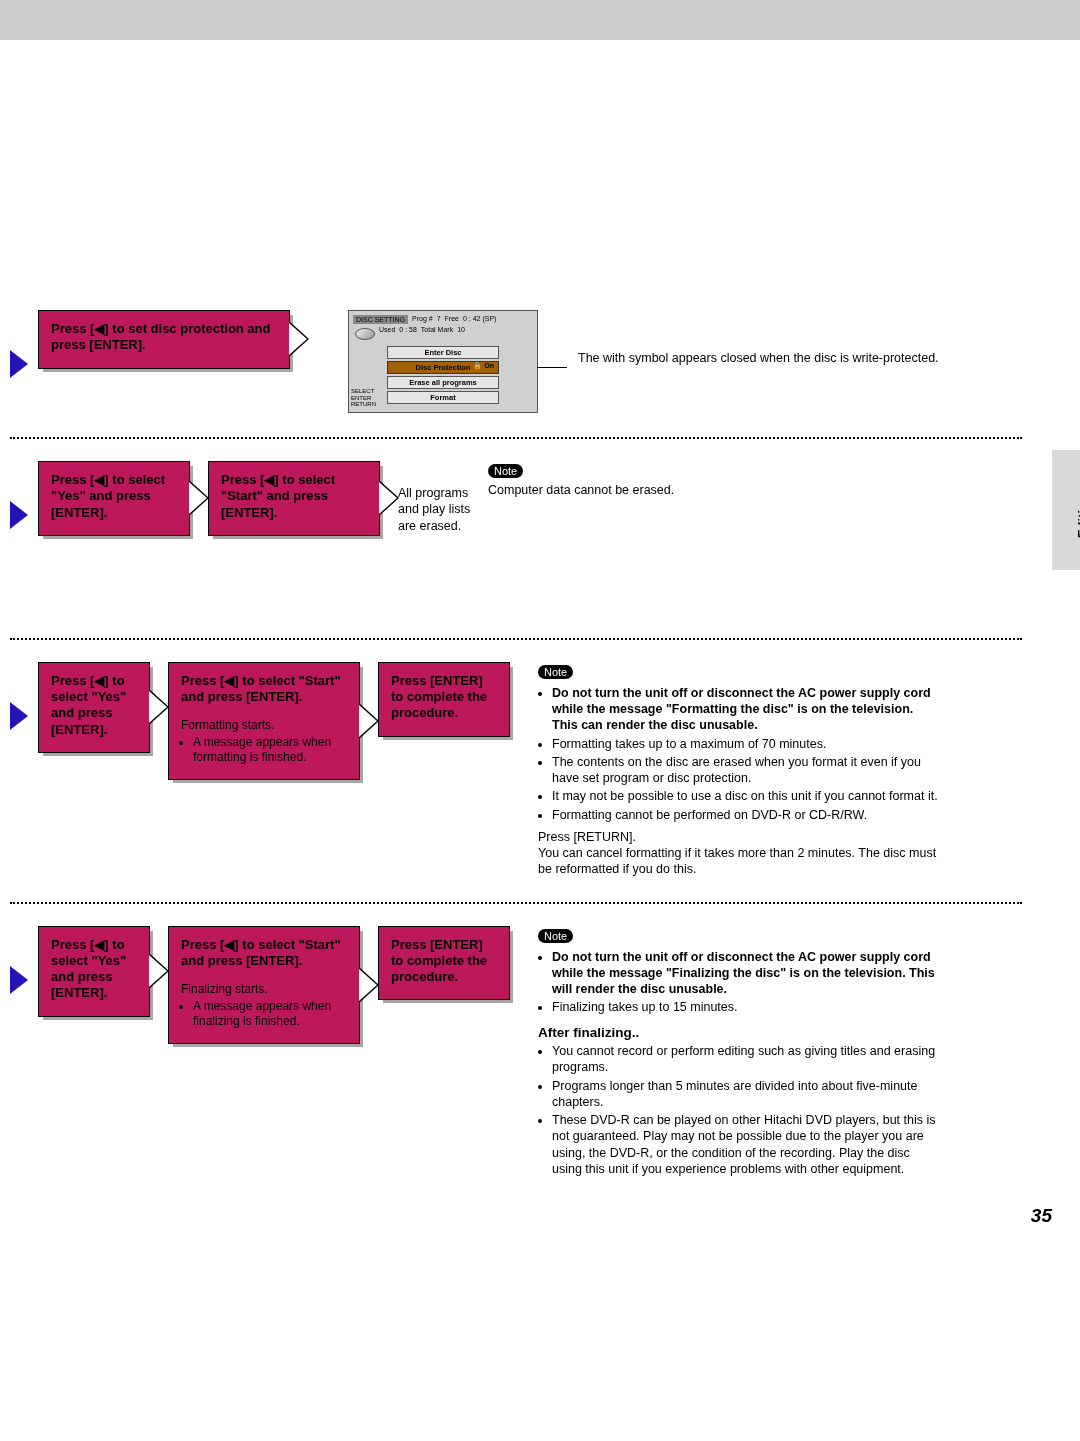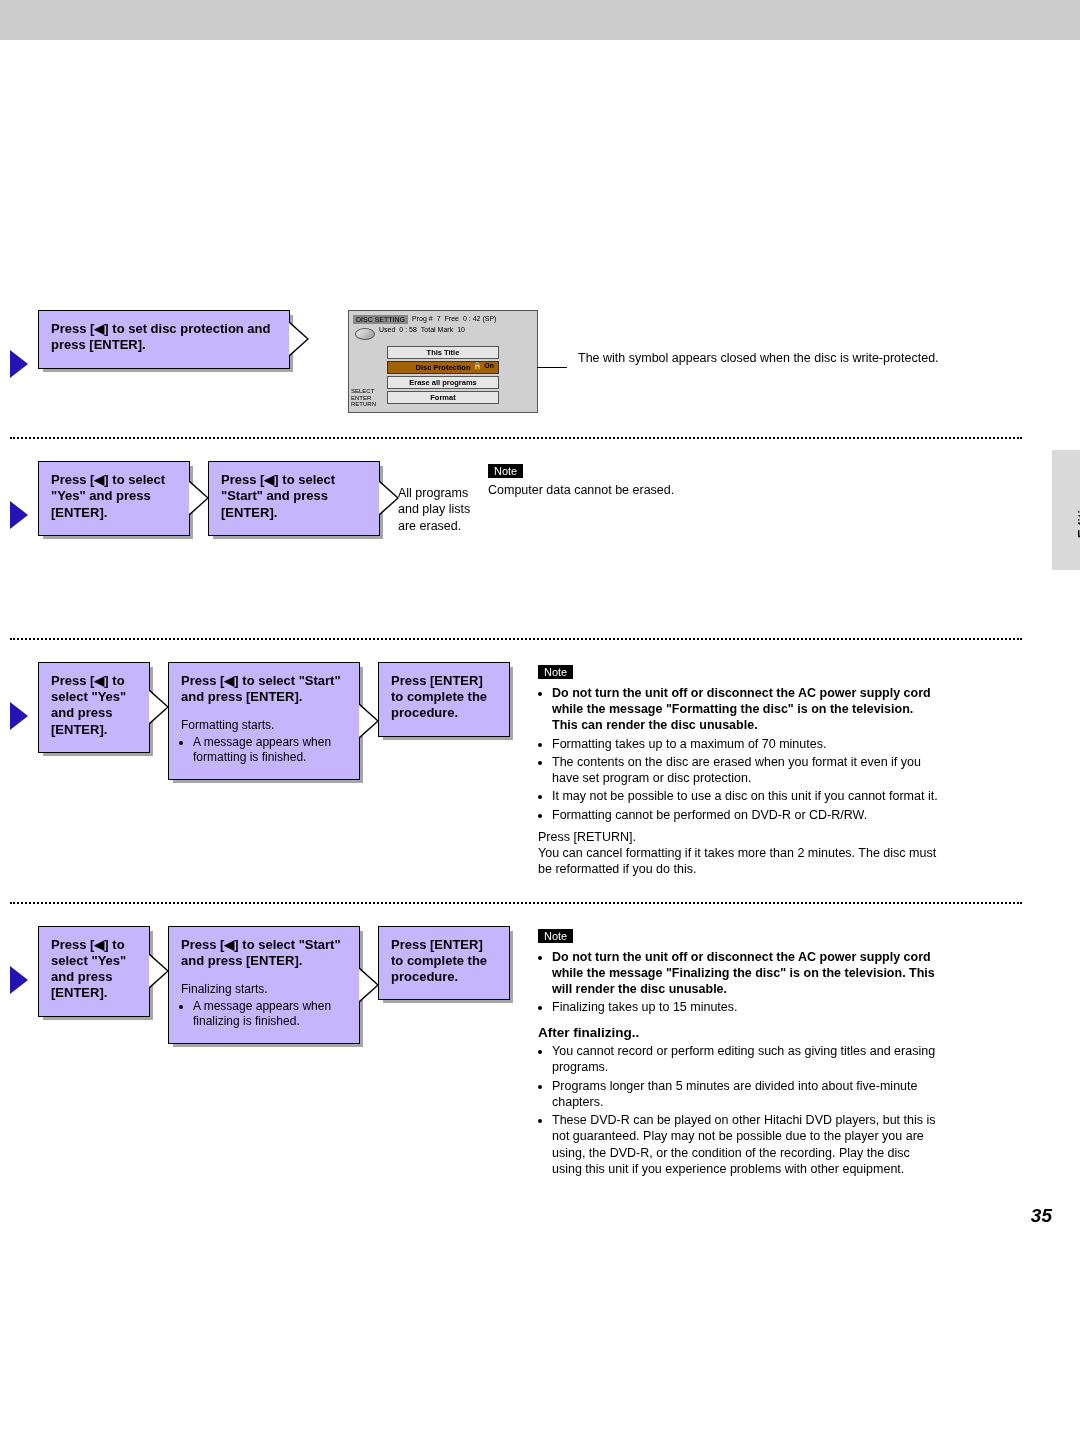--- a/index.html
+++ b/index.html
@@ -64,21 +64,21 @@
     border-top: 14px solid transparent;
     border-bottom: 14px solid transparent;
     border-left: 18px solid #2514b5;
     margin-top: 40px;
     margin-right: 10px;
     flex: 0 0 auto;
   }
   
   .step {
     position: relative;
-    background: #c4b5fd;
+    background: #be185d;
     border: 1px solid #000;
     padding: 10px 18px 14px 12px;
     font-size: 13px;
     line-height: 1.25;
     margin-right: 18px;
     flex: 0 0 auto;
   }
   .step .bold { font-weight: bold; }
   .step .sub { font-size: 12px; margin-top: 13px; }
   .step .sub ul { margin: 2px 0 0 0; padding-left: 12px; }
@@ -117,21 +117,21 @@
     max-width: 400px;
   }
   .plain-text ul { margin:2px 0 6px 0; padding-left:14px; }
   .plain-text ul li { margin-bottom:2px; }
   .plain-text .bold-line { font-weight:bold; }
   .note-badge {
     display:inline-block;
     background:#000; color:#fff;
     font-size:11px;
     padding:1px 6px;
-    border-radius:0;
+    border-radius:7px;
     margin-bottom:4px;
   }
   .right-col { flex:1 1 auto; padding-left:10px; }
   
   .osdbox {
     width: 180px;
     font-size: 8px;
     border: 1px solid #555;
     background:#d0d0d0;
     padding:4px 4px 6px 4px;
@@ -192,21 +192,21 @@
         <span>Free</span>
         <span>0 : 42 (SP)</span>
       </div>
       <div class="osd-header">
         <span class="osd-disc"></span>
         <span>Used</span>
         <span>0 : 58</span>
         <span>Total Mark</span>
         <span>10</span>
       </div>
-      <div class="osd-btn">This Title</div>
+      <div class="osd-btn">Enter Disc</div>
       <div class="osd-btn hi">
         <span>Disc Protection</span>
         <span class="lock">🔒 <span>On</span></span>
       </div>
       <div class="osd-btn">Erase all programs</div>
       <div class="osd-btn">Format</div>
       <div class="osd-left-labels">
         <div>SELECT</div>
         <div>ENTER</div>
         <div>RETURN</div>

